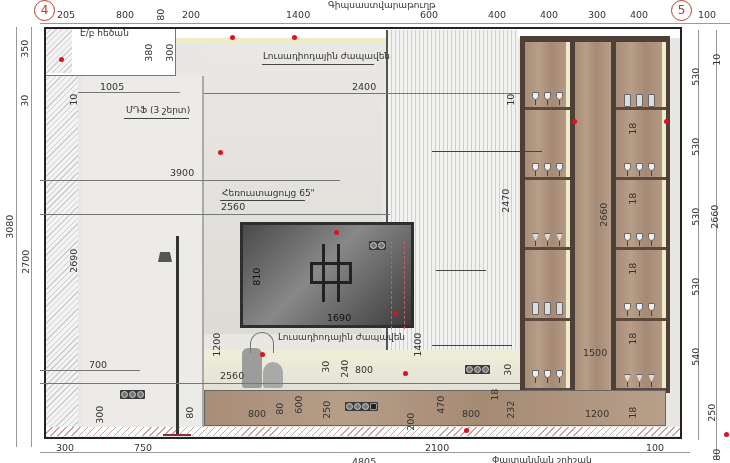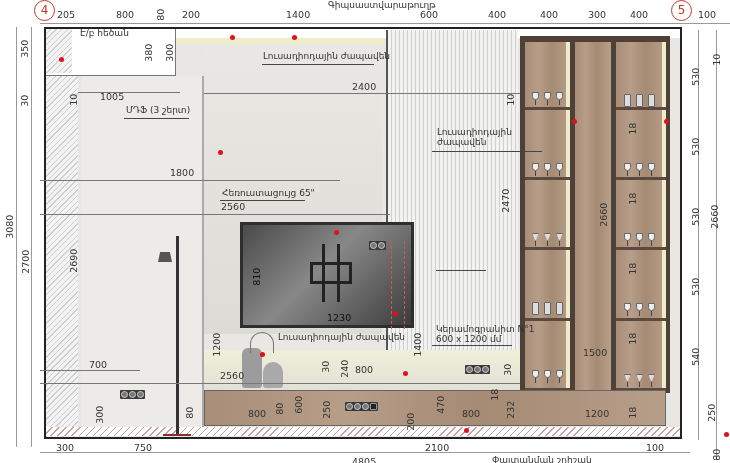--- a/index.html
+++ b/index.html
@@ -234,30 +234,30 @@
     </div>
 
   <div class="abs" style="left:176px;top:236px;width:3px;height:200px;background:#333;"></div>
   <div class="abs" style="left:158px;top:252px;width:14px;height:10px;background:#555;clip-path:polygon(15% 0,85% 0,100% 100%,0 100%);"></div>
   <div class="abs" style="left:163px;top:434px;width:28px;height:2px;background:#8a2f2f;"></div>
 
   <div class="abs" style="left:242px;top:348px;width:20px;height:40px;background:#9c9c9c;border-radius:6px 6px 3px 3px;"></div>
   <div class="abs" style="left:263px;top:362px;width:20px;height:26px;background:#a9a9a9;border-radius:10px 10px 3px 3px;"></div>
   <div class="abs" style="left:250px;top:332px;width:22px;height:20px;border:1px solid #777;border-bottom:none;border-radius:12px 12px 0 0;"></div>
 
-  <div class="dim" style="left:100px;top:92px;">1005</div>
+  <div class="dim" style="left:100px;top:82px;">1005</div>
   <div class="hline" style="left:78px;top:92px;width:102px;"></div>
   <div class="dim" style="left:352px;top:82px;">2400</div>
   <div class="hline" style="left:204px;top:93px;width:316px;"></div>
-  <div class="dim" style="left:170px;top:168px;">1800</div>
+  <div class="dim" style="left:170px;top:168px;">3900</div>
   <div class="hline" style="left:40px;top:180px;width:300px;"></div>
   <div class="dim" style="left:221px;top:202px;">2560</div>
   <div class="hline" style="left:40px;top:214px;width:350px;"></div>
   <div class="vdim" style="left:494px;top:196px;">2470</div>
-  <div class="dim" style="left:327px;top:313px;color:#111;">1230</div>
+  <div class="dim" style="left:327px;top:313px;color:#111;">1690</div>
   <div class="vdim" style="left:248px;top:272px;color:#111;">810</div>
   <div class="vdim" style="left:205px;top:340px;">1200</div>
   <div class="vdim" style="left:406px;top:340px;">1400</div>
   <div class="vdim" style="left:62px;top:256px;">2690</div>
   <div class="vdim" style="left:68px;top:95px;">10</div>
   <div class="vdim" style="left:505px;top:95px;">10</div>
   <div class="vdim" style="left:140px;top:48px;">380</div>
   <div class="vdim" style="left:161px;top:48px;">300</div>
   <div class="dim" style="left:89px;top:360px;">700</div>
   <div class="hline" style="left:40px;top:370px;width:100px;"></div>
@@ -319,31 +319,29 @@
   <div class="dot" style="left:230px;top:35px;"></div>
 
   <div class="lbl" style="left:126px;top:105px;">ՄԴՖ (3 շերտ)</div>
   <div class="hline" style="left:124px;top:118px;width:65px;border-color:#444;"></div>
   <div class="dot" style="left:218px;top:150px;"></div>
 
   <div class="lbl" style="left:222px;top:188px;">Հեռուստացույց 65"</div>
   <div class="hline" style="left:220px;top:200px;width:85px;border-color:#444;"></div>
   <div class="dot" style="left:334px;top:230px;"></div>
 
-  <div class="lbl" style="left:437px;top:127px;"><span>Լուսադիոդային</span><br><span>ժապավեն</span></div>
   <div class="hline" style="left:432px;top:151px;width:110px;border-color:#444;"></div>
   <div class="dot" style="left:572px;top:119px;"></div>
   <div class="dot" style="left:664px;top:119px;"></div>
 
   <div class="hline" style="left:436px;top:270px;width:50px;border-color:#444;"></div>
   <div class="dot" style="left:393px;top:311px;"></div>
 
   <div class="lbl" style="left:278px;top:332px;">Լուսադիոդային ժապավեն</div>
   <div class="dot" style="left:260px;top:352px;"></div>
 
-  <div class="lbl" style="left:436px;top:324px;"><span>Կերամոգրանիտ N°1</span><br><span>600 x 1200 մմ</span></div>
   <div class="hline" style="left:432px;top:345px;width:80px;border-color:#444;"></div>
   <div class="dot" style="left:403px;top:371px;"></div>
 
   <div class="lbl" style="left:492px;top:455px;">Փայտանման շրիշակ</div>
   <div class="dot" style="left:464px;top:428px;"></div>
   <div class="dot" style="left:724px;top:432px;"></div>
 </div>
 
 </body></html>

